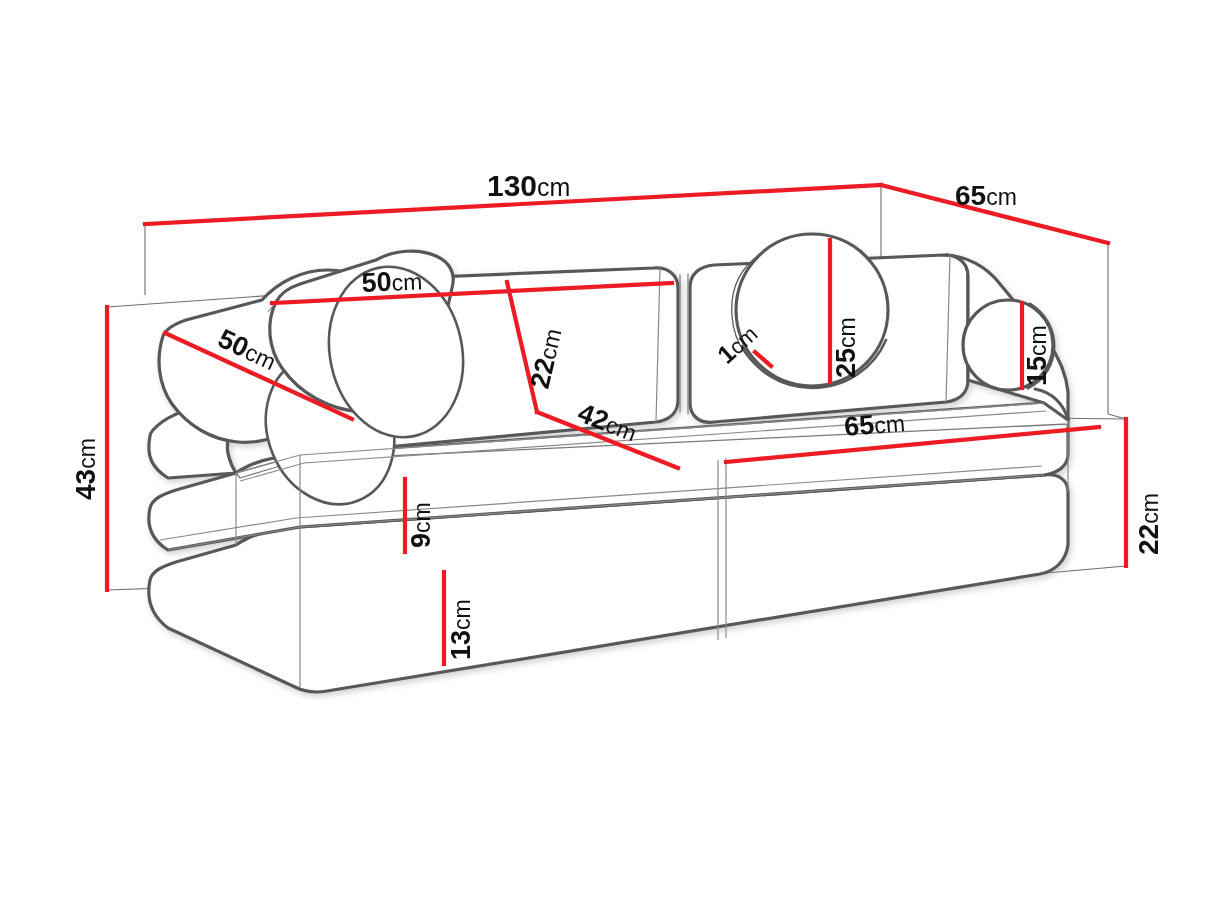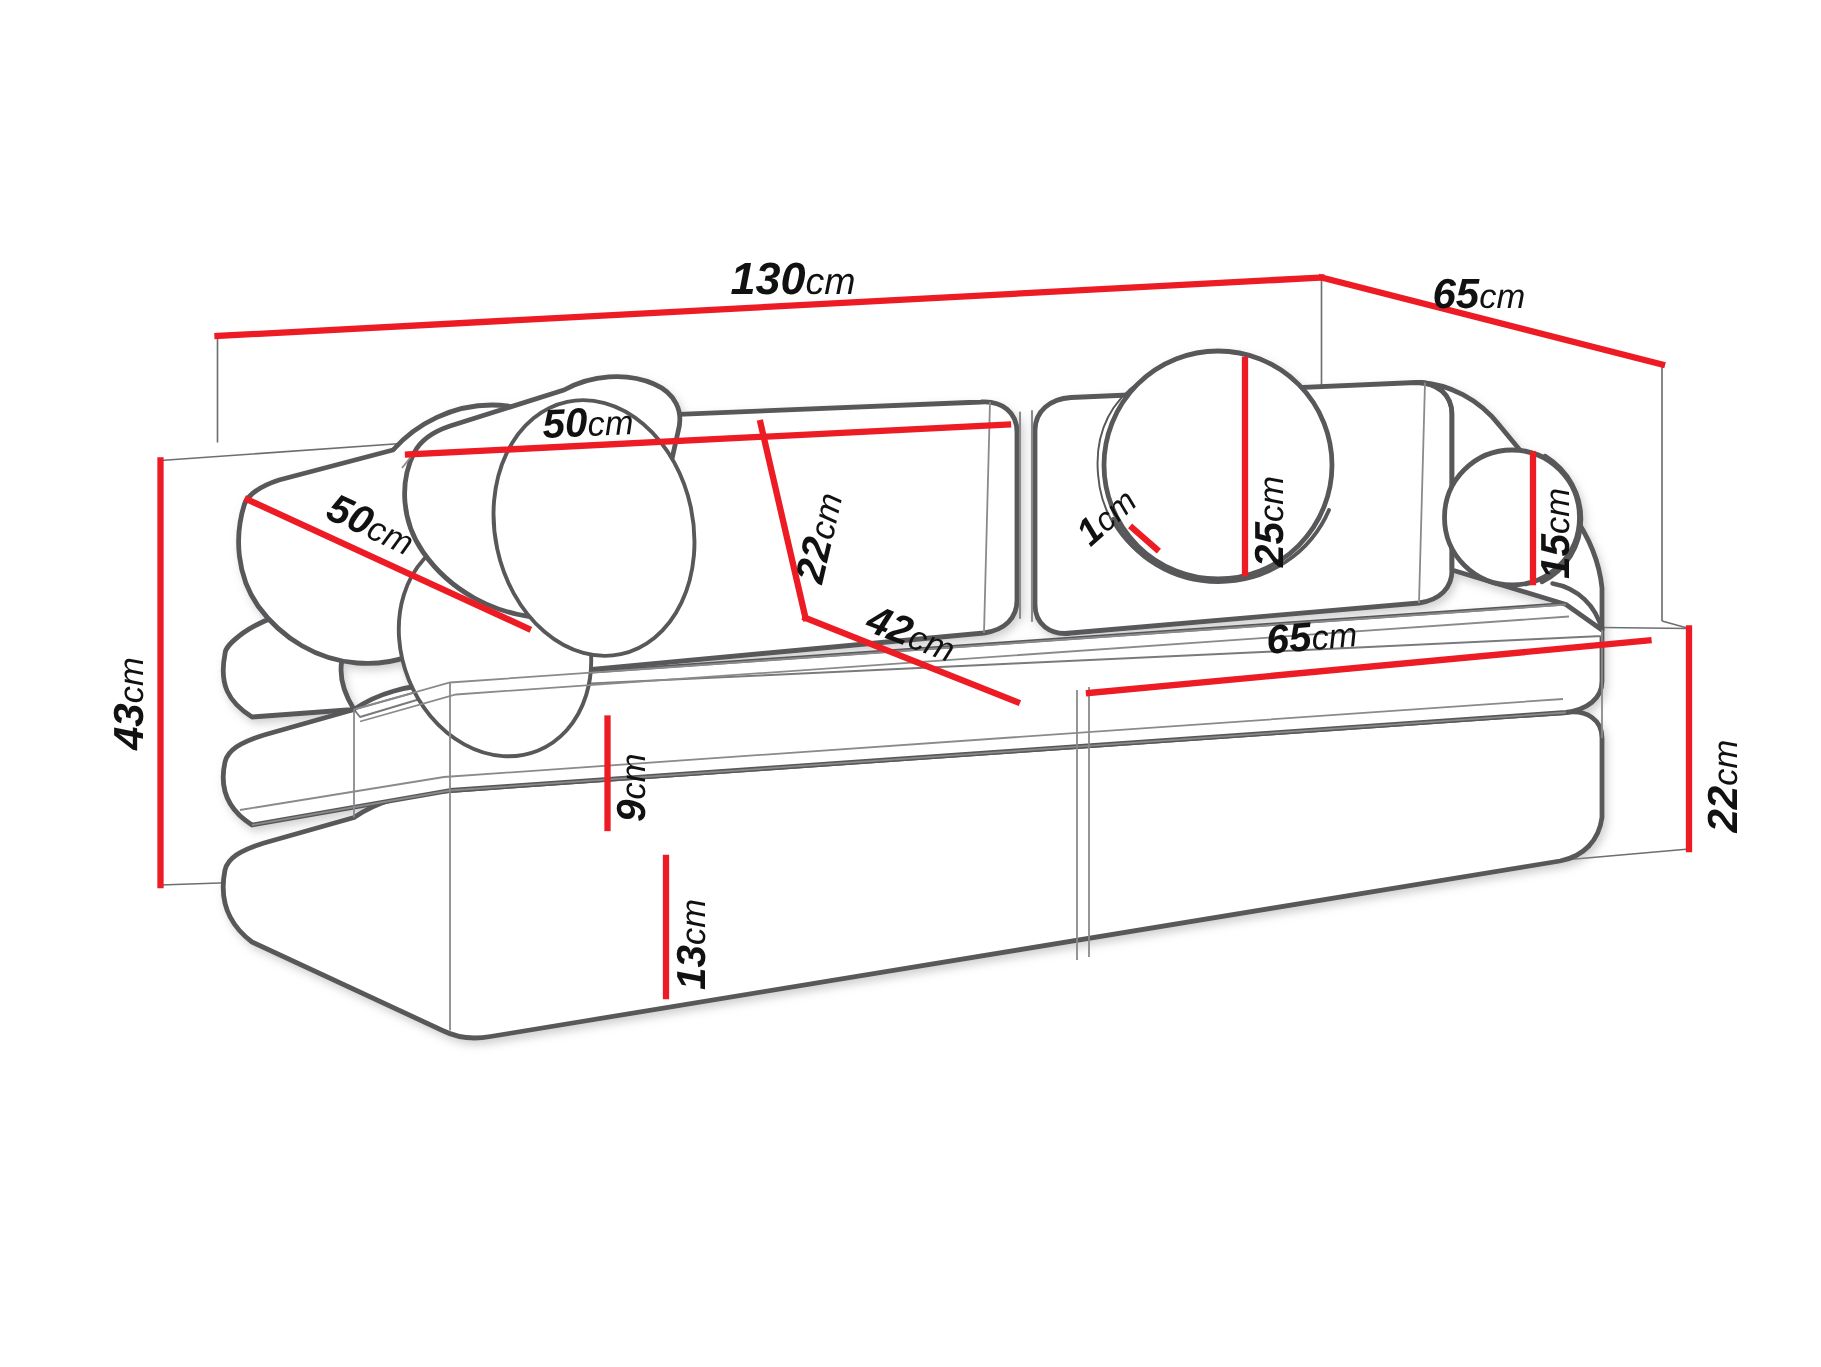--- a/index.html
+++ b/index.html
@@ -10,21 +10,20 @@
   }
   body {
     font-family: "Liberation Sans", sans-serif;
   }
   #drawing-root {
     position: relative;
     width: 1214px;
     height: 911px;
     background: #a16207;
     overflow: hidden;
-    font-style: italic;
   }
   #drawing-svg {
     display: block;
     width: 1214px;
     height: 911px;
   }
   .dim-label {
     font-family: "Liberation Sans", sans-serif;
     fill: #111111;
   }

